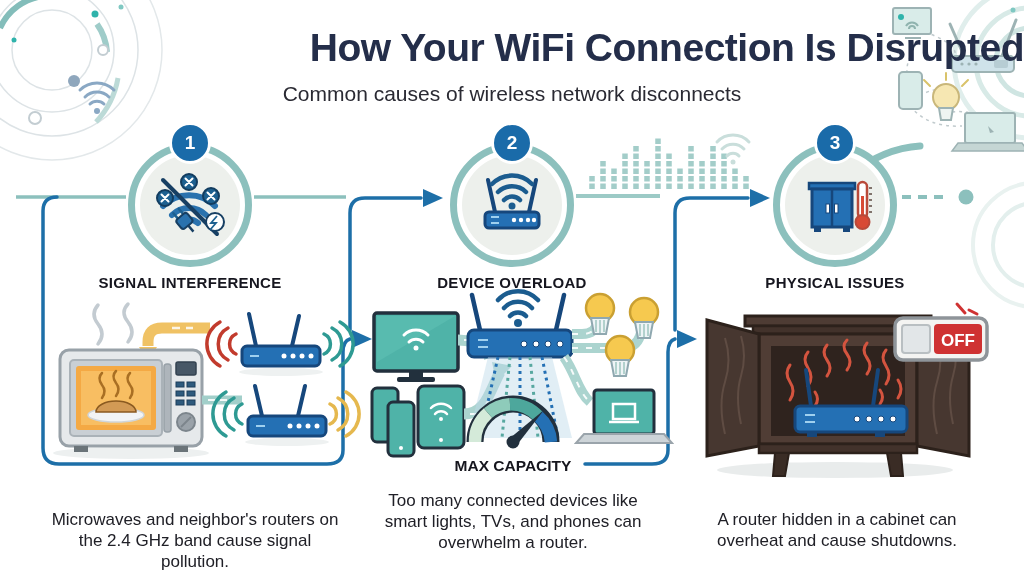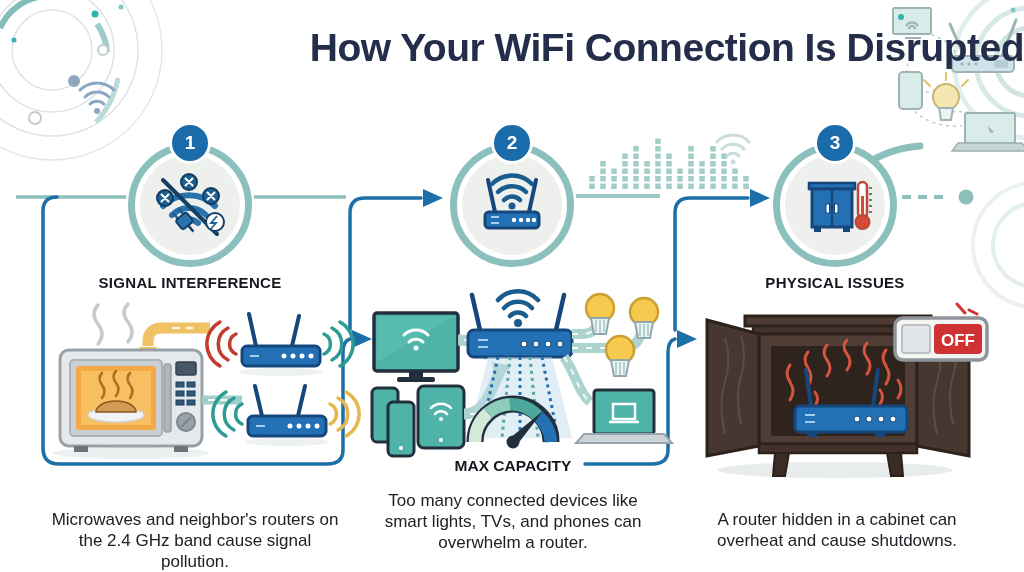--- a/index.html
+++ b/index.html
@@ -386,20 +386,21 @@
         <path d="M62,-14 l8,9 M74,-8 l8,4" stroke="#cf3232" stroke-width="3" stroke-linecap="round" fill="none"></path>
         <rect x="0" y="0" width="92" height="42" rx="8" fill="#f4f4f2" stroke="#8e9499" stroke-width="3.5"></rect>
         <rect x="7" y="7" width="28" height="28" rx="3" fill="#e2e6e8" stroke="#b9bfc2" stroke-width="2"></rect>
         <rect x="39" y="6" width="48" height="30" rx="4" fill="#cf3232"></rect>
         <text x="63" y="28" text-anchor="middle" font-size="17" font-weight="bold" fill="#ffffff">OFF</text>
       </g>
     </g>
   </svg>
 
   <div class="htm title">How Your WiFi Connection Is Disrupted</div>
+  <div class="htm subtitle">Common causes of wireless network disconnects</div>
 
   <div class="htm ring" style="left:128px;top:143px;">
     <div class="ring-inner">
       <svg width="78" height="78" viewBox="0 0 78 78">
         <g fill="none" stroke="#2a72ae" stroke-width="6" stroke-linecap="round">
           <path d="M12,40 A37,37 0 0 1 64,40"></path>
           <path d="M21,49 A24,24 0 0 1 55,49"></path>
           <path d="M29,57 A13,13 0 0 1 47,57"></path>
         </g>
         <path d="M12,14 L66,68" stroke="#173f63" stroke-width="4" stroke-linecap="round"></path>
@@ -440,20 +441,21 @@
         <rect x="12" y="46" width="54" height="16" rx="4" fill="#2470b4" stroke="#16477c" stroke-width="3"></rect>
         <path d="M18,51 h8 M18,57 h8" stroke="#9fd0ef" stroke-width="2"></path>
         <circle cx="41" cy="54" r="2.2" fill="#fff"></circle>
           <circle cx="48" cy="54" r="2.2" fill="#fff"></circle>
         <circle cx="55" cy="54" r="2.2" fill="#fff"></circle>
           <circle cx="61" cy="54" r="2.2" fill="#fff"></circle>
       </svg>
     </div>
   </div>
   <div class="htm badge" style="left:491px;top:122px;">2</div>
+  <div class="htm label" style="left:362px;top:274px;">DEVICE OVERLOAD</div>
   <div class="htm caption" style="left:368px;top:464px;">Too many connected devices like smart lights, TVs, and phones can overwhelm a router.</div>
 
   <div class="htm ring" style="left:773px;top:143px;">
     <div class="ring-inner">
       <svg width="78" height="78" viewBox="0 0 78 78">
         <rect x="13" y="17" width="46" height="6" fill="#2470b4" stroke="#16477c" stroke-width="2.5"></rect>
         <rect x="16" y="23" width="40" height="38" fill="#2470b4" stroke="#16477c" stroke-width="3"></rect>
         <path d="M36,23 V61" stroke="#16477c" stroke-width="2.5"></path>
         <rect x="30" y="38" width="3.5" height="9" fill="#fff" stroke="#16477c" stroke-width="1"></rect>
         <rect x="38.5" y="38" width="3.5" height="9" fill="#fff" stroke="#16477c" stroke-width="1"></rect>

